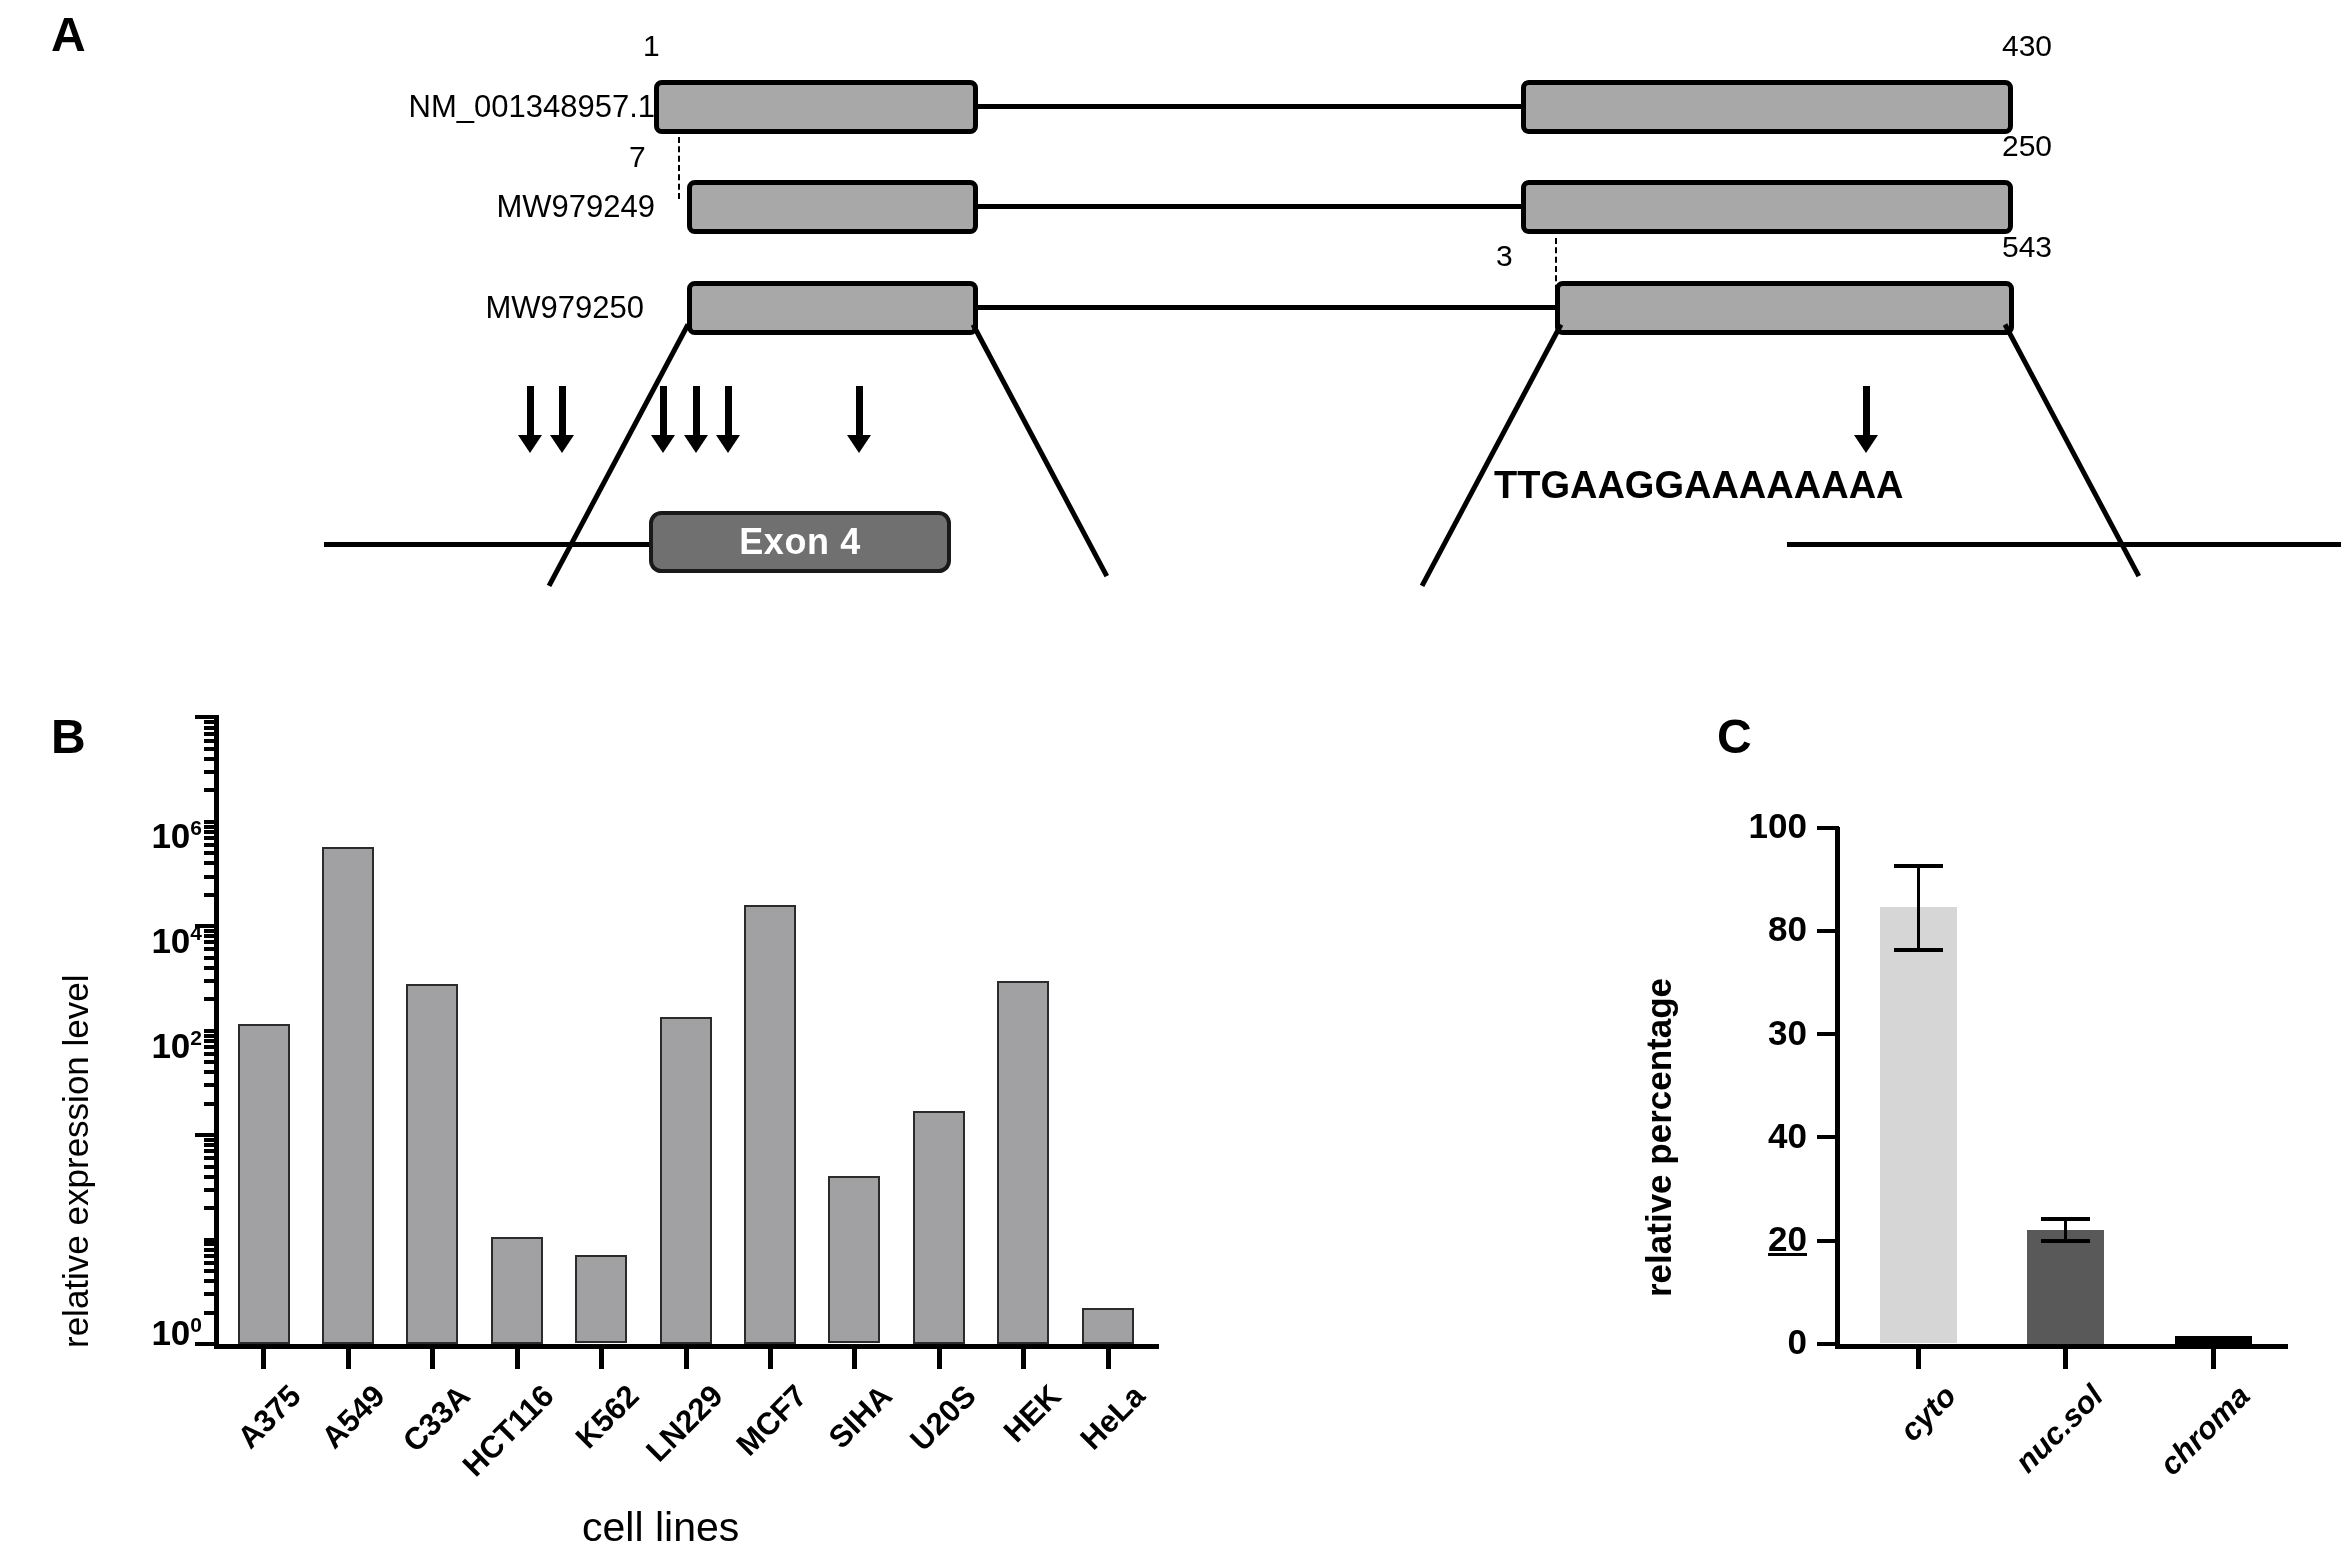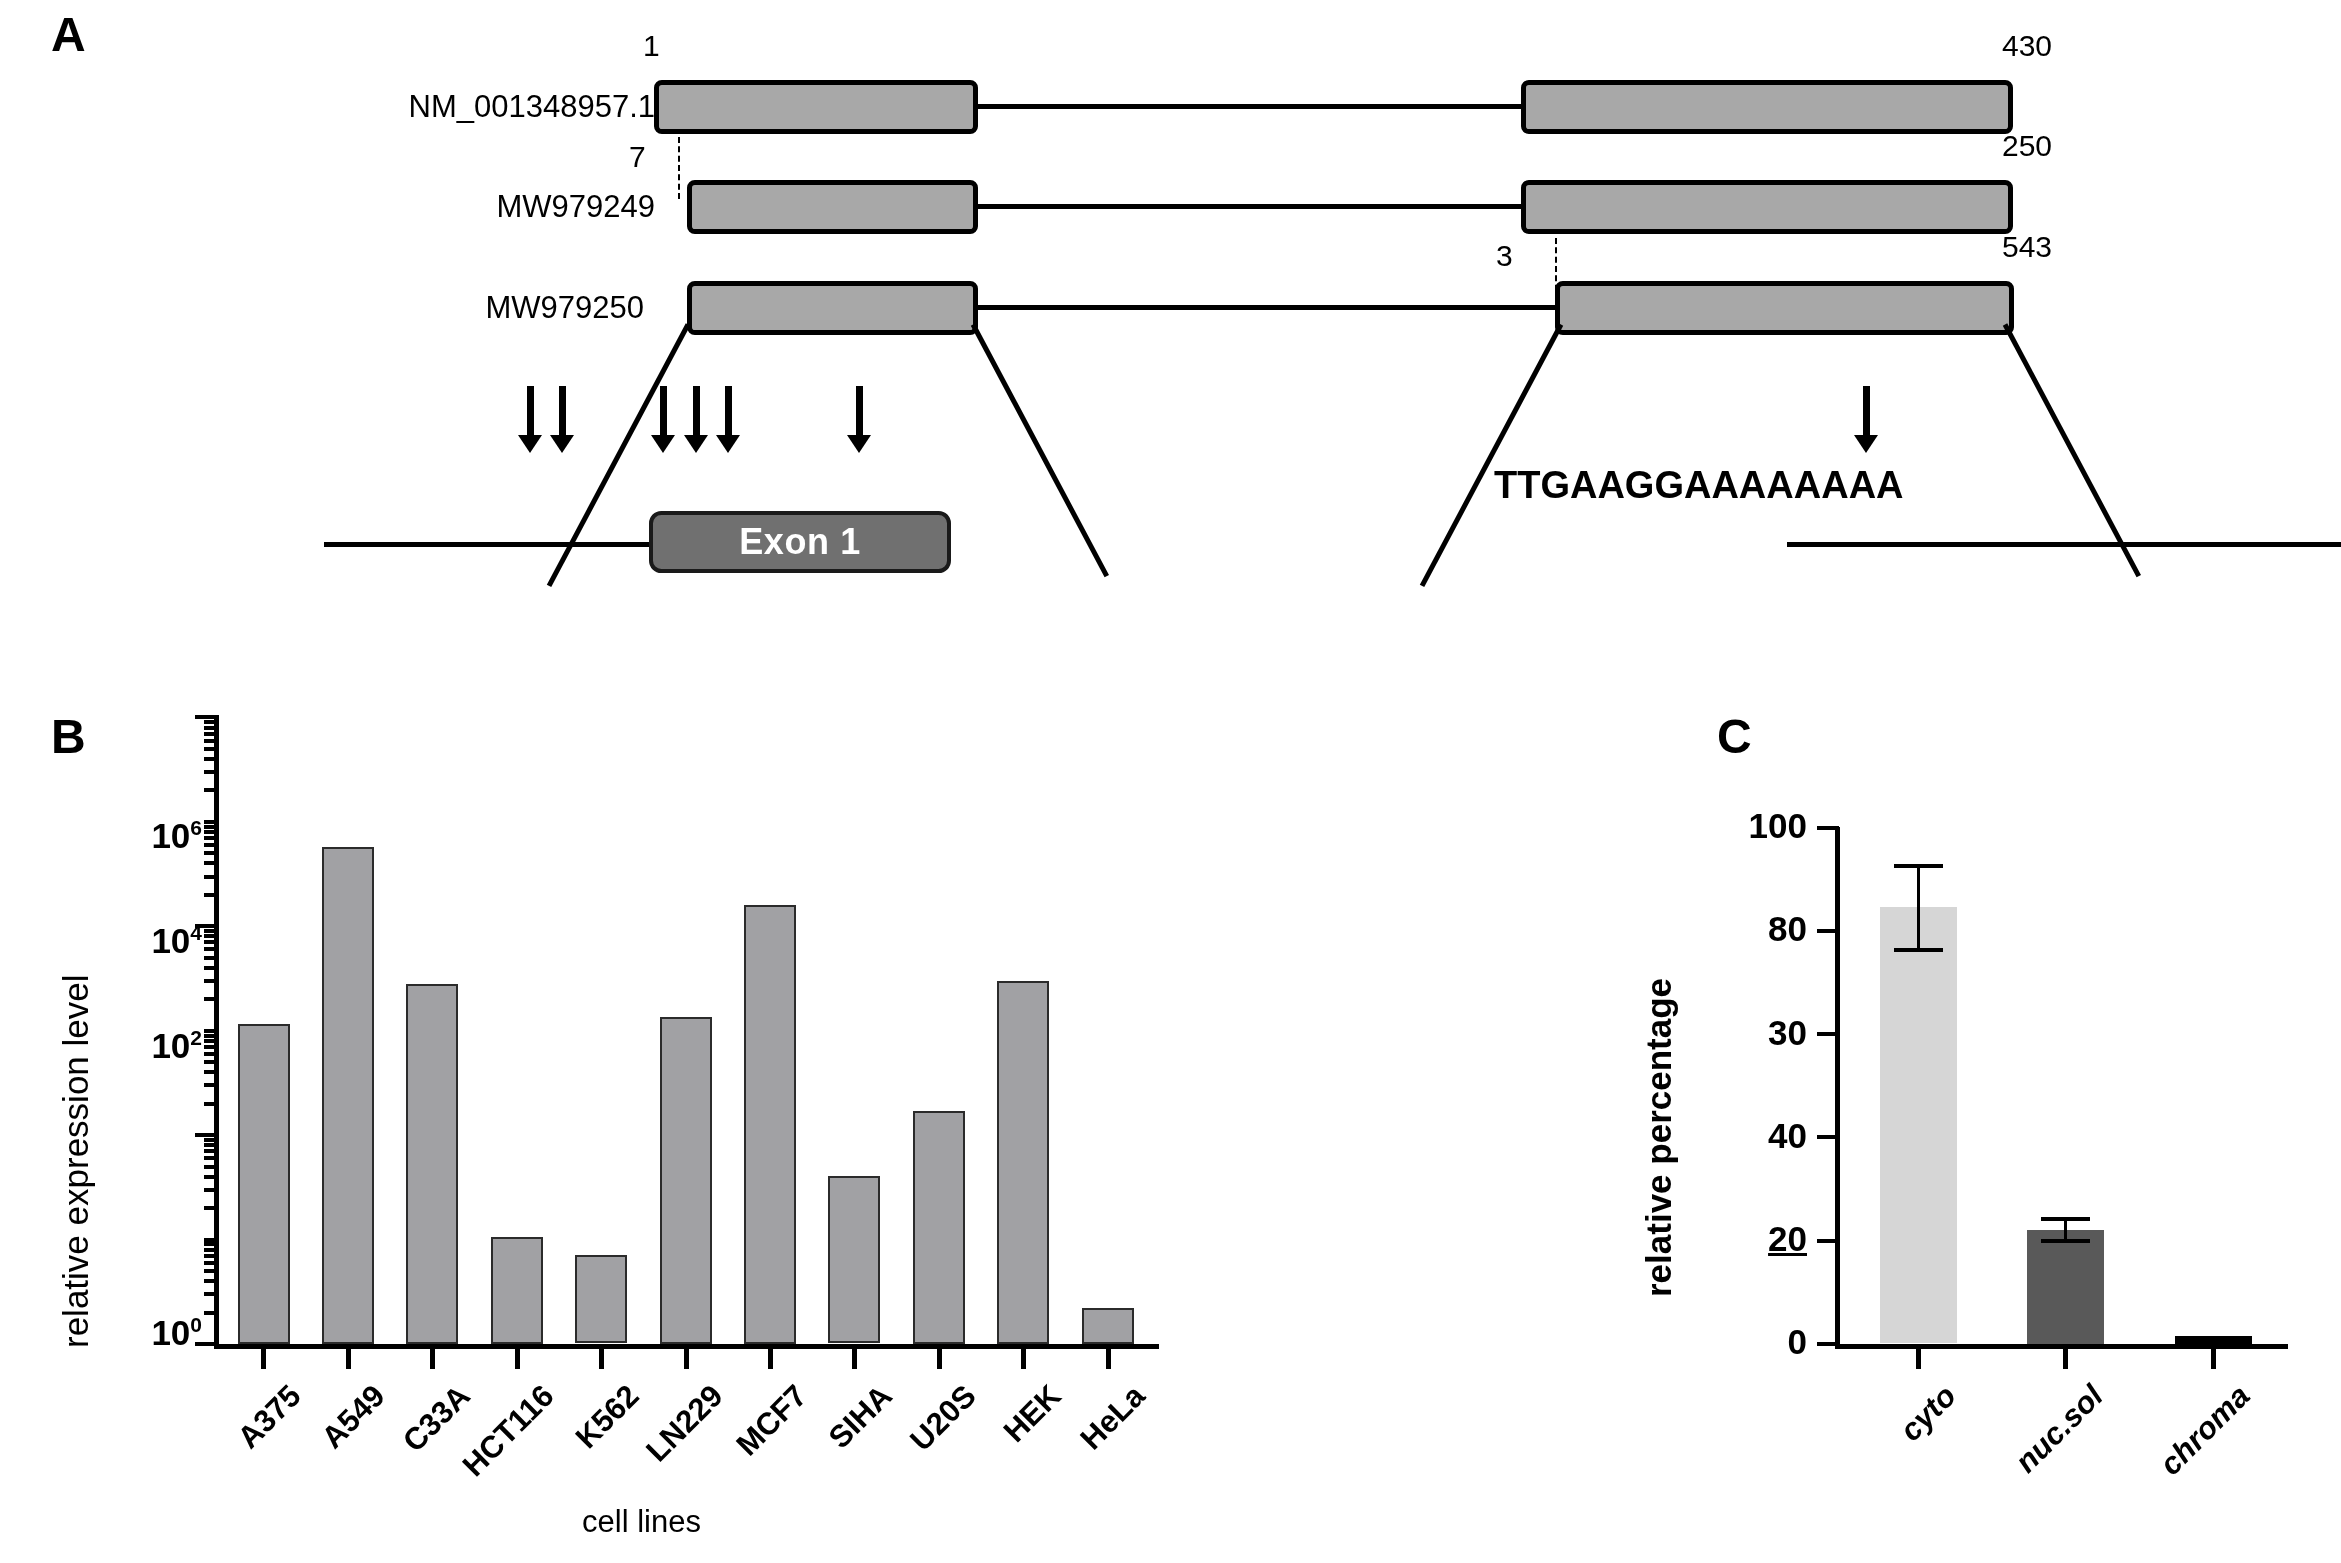--- a/index.html
+++ b/index.html
@@ -32,21 +32,21 @@
   
   #panelB{position:absolute;left:0;top:626px;width:1583px;height:937px;}
   .axis-line{position:absolute;background:#000;}
   .ytick{position:absolute;background:#000;height:3.9px;right:0;}
   .ylab-b{position:absolute;font-weight:bold;font-size:35px;white-space:nowrap;text-align:right;}
   .ylab-b sup{font-size:21px;vertical-align:super;}
   .barB{position:absolute;background:#a1a1a4;border:2.8px solid #2b2b2b;box-sizing:border-box;}
   .xtick{position:absolute;background:#000;width:4.5px;height:20px;}
   .xlab-b{position:absolute;font-weight:bold;font-size:31px;white-space:nowrap;
           transform-origin:100% 0;transform:rotate(-45deg);text-align:right;}
-  .axistitle{position:absolute;font-size:31px;white-space:nowrap;}
+  .axistitle{position:absolute;font-size:41px;white-space:nowrap;}
   .ytitle-b{position:absolute;font-size:35px;white-space:nowrap;transform-origin:0 0;transform:rotate(-90deg);}
 
   
   #panelC{position:absolute;left:1583px;top:626px;width:759px;height:937px;}
   .ylab-c{position:absolute;font-weight:bold;font-size:35px;white-space:nowrap;text-align:right;}
   .barC{position:absolute;box-sizing:border-box;}
   .errbar{position:absolute;}
   .errbar .vline{position:absolute;background:#000;width:3.9px;left:50%;margin-left:-2px;}
   .errbar .cap{position:absolute;background:#000;height:3.9px;left:0;right:0;}
   .ytitle-c{position:absolute;font-weight:bold;font-size:35px;white-space:nowrap;transform-origin:0 0;transform:rotate(-90deg);}
@@ -99,21 +99,21 @@
   <div style="position:absolute;left:386px;top:380px;width:615px;height:224px;">
     <div class="arrowdown" style="left:141px;top:5.6px;height:50px;"></div>
     <div class="arrowdown" style="left:173px;top:5.6px;height:50px;"></div>
     <div class="arrowdown" style="left:274px;top:5.6px;height:50px;"></div>
     <div class="arrowdown" style="left:307px;top:5.6px;height:50px;"></div>
     <div class="arrowdown" style="left:339px;top:5.6px;height:50px;"></div>
     <div class="arrowdown" style="left:470px;top:5.6px;height:50px;"></div>
 
 
     <div class="flankline" style="left:-62px;top:162px;width:330px;"></div>
-    <div class="exonpill" style="left:263px;top:131px;width:302px;height:62px;">Exon 1</div>
+    <div class="exonpill" style="left:263px;top:131px;width:302px;height:62px;">Exon 4</div>
   </div>
 
   <div style="position:absolute;left:1477px;top:380px;width:615px;height:224px;text-decoration:underline;">
     <div class="arrowdown" style="left:386px;top:5.6px;height:50px;"></div>
 
     <div class="seqtext" style="left:17px;top:84px;">TTGAAGGAAAAAAAA</div>
 
     <div class="flankline" style="left:310px;top:162px;width:559px;"></div>
   </div>
 </div>

